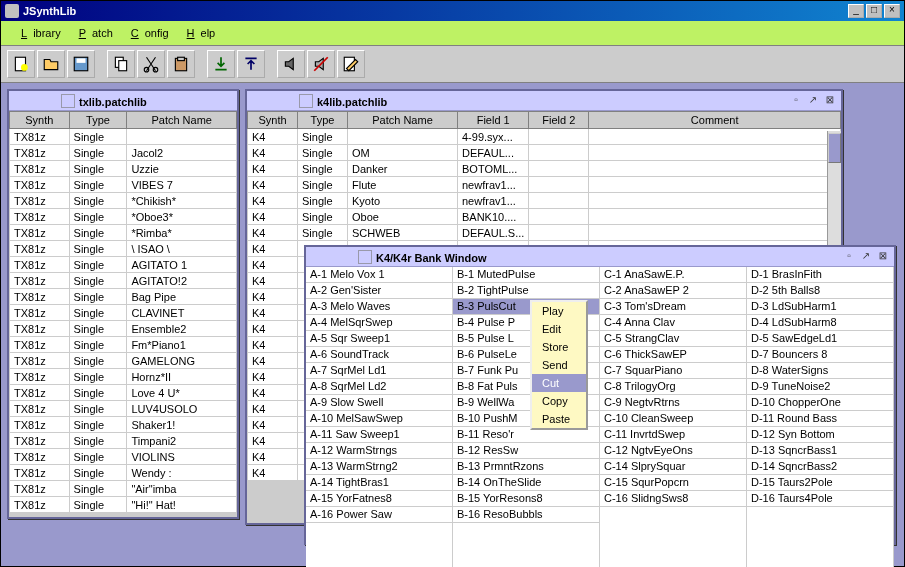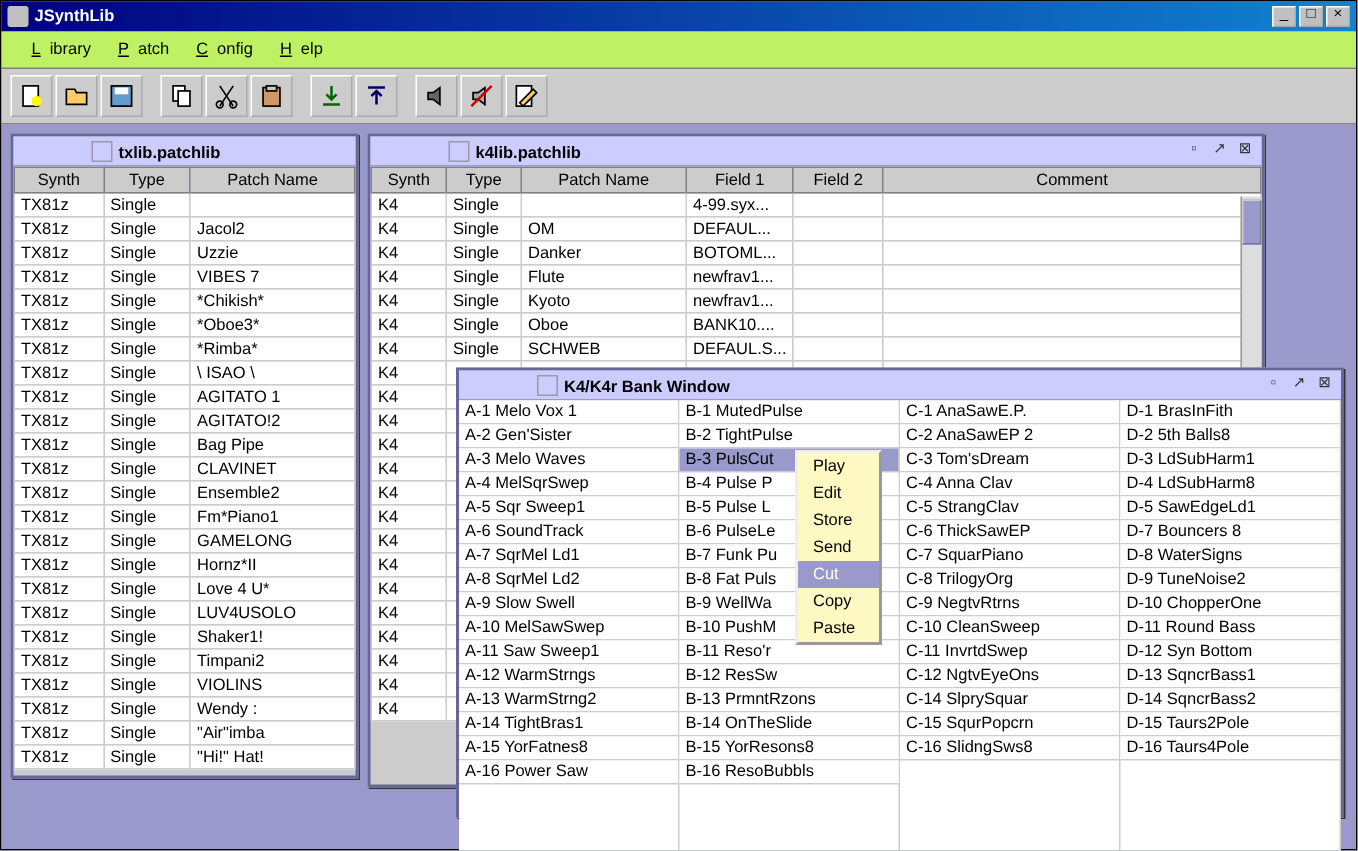--- a/index.html
+++ b/index.html
@@ -28,21 +28,21 @@
   
   .iframe { position: absolute; background: #cccccc; border: 2px solid #666699; box-shadow: 1px 1px 0 #333; }
   .iframe-titlebar { background: #ccccff; border-bottom: 1px solid #9999cc; padding: 2px 4px; display: flex; align-items: center; justify-content: space-between; height: 20px; }
   .iframe-title-left { display: flex; align-items: flex-end; gap: 4px; margin-left: 48px; }
   .iframe-title { font-weight: bold; color: #000; }
   .iframe-icon { width: 14px; height: 14px; background: #ccccff; border: 1px solid #9999aa; display: inline-block; }
   .iframe-controls { display: flex; gap: 3px; }
   .iframe-cbtn { width: 14px; height: 14px; font-size: 10px; line-height: 12px; text-align: center; cursor: pointer; color: #333; }
   
   .table-container { overflow: auto; position: relative; }
-  table { border-collapse: collapse; width: 100%; background: #c4b5fd; }
+  table { border-collapse: collapse; width: 100%; background: #737373; }
   th { background: #cccccc; border: 1px solid #808080; padding: 2px 4px; font-weight: normal; text-align: center; font-size: 11px; white-space: nowrap; }
   td { border: 1px solid #cccccc; padding: 1px 4px; font-size: 11px; white-space: nowrap; background: #fff; height: 16px; }
   
   .scrollbar-v { position: absolute; right: 0; top: 20px; bottom: 0; width: 14px; background: #ddd; border-left: 1px solid #999; }
   .scroll-thumb { background: #9999cc; border: 1px outset #ccc; }
   
   .popup-menu { position: absolute; background: #fef9c3; border: 2px outset #eee; z-index: 100; min-width: 58px; }
   .popup-item { padding: 3px 10px; cursor: pointer; font-size: 11px; }
   .popup-item.sel { background: #9999cc; color: #fff; }
   

